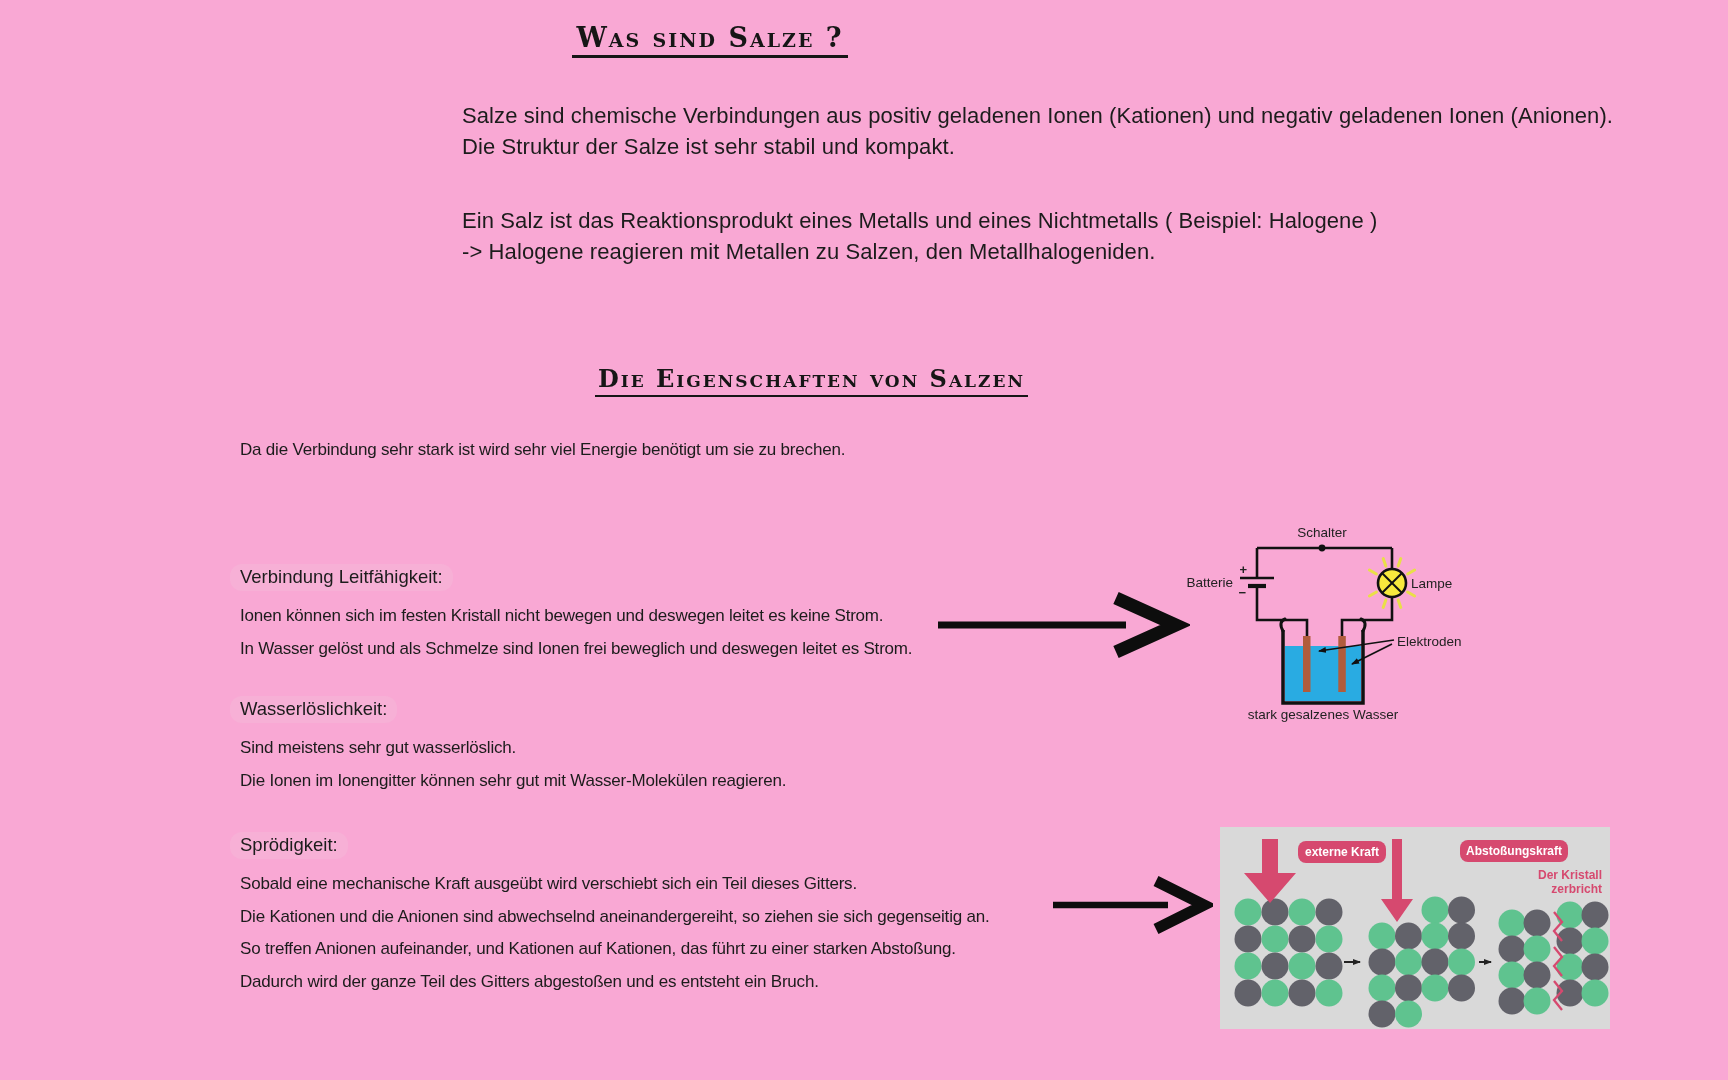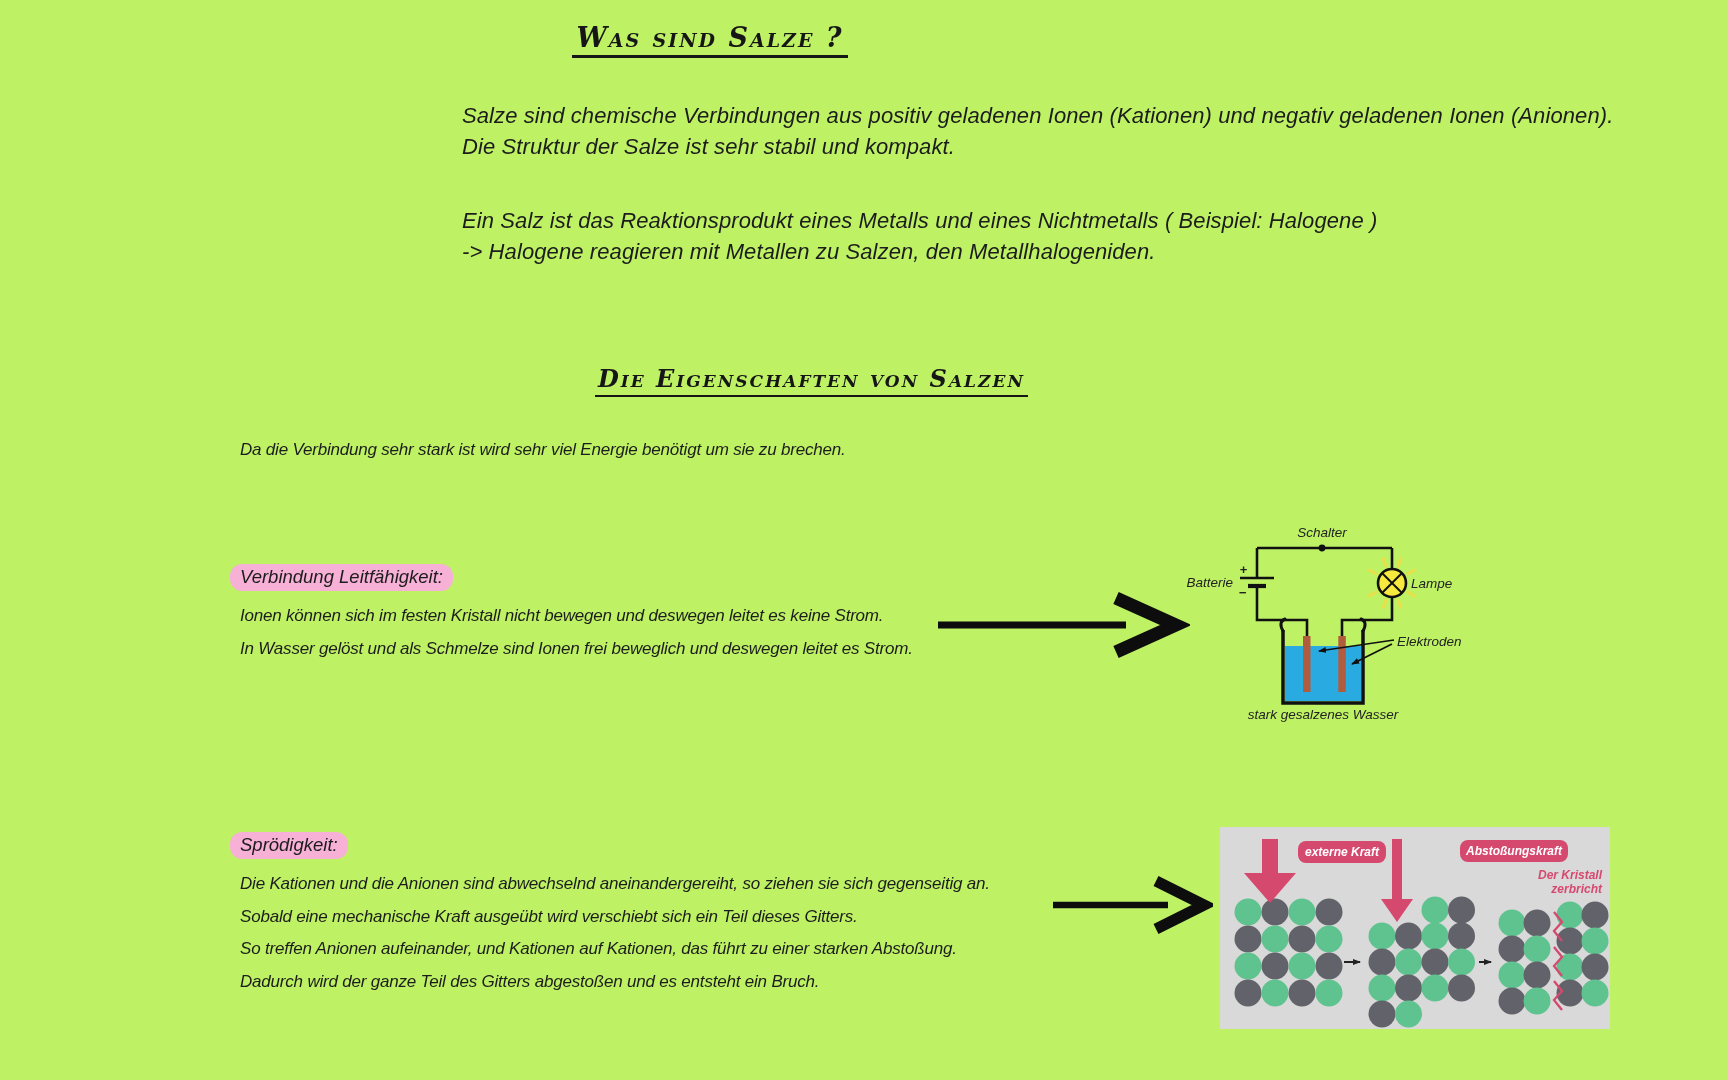--- a/index.html
+++ b/index.html
@@ -1,17 +1,17 @@
 <!DOCTYPE html>
 <html style="--highlight: #f7b0d6; --badge-pink: #d6496f; --green: #5fc38f; --dark: #62626a; --water-blue: #29abe2; --lamp-yellow: #f7e93d; --electrode-brown: #b15c3c; --panel-gray: #d9d9d9;"><head>
 <meta charset="utf-8">
 <style>
   html,body{margin:0;padding:0;background:#ffffff;}
-  .canvas{position:relative;width:1728px;height:1080px;background:#bef264;overflow:hidden;
-          font-family:"Liberation Sans",sans-serif;color:#1c1c1c;font-style:italic;}
+  .canvas{position:relative;width:1728px;height:1080px;background:#f9a8d4;overflow:hidden;
+          font-family:"Liberation Sans",sans-serif;color:#1c1c1c;}
   .display-font{font-family:"DejaVu Serif",serif;font-weight:bold;font-variant:small-caps;color:#161616;}
   .title-wrap{position:absolute;left:430px;top:22px;width:560px;text-align:center;}
   .title-wrap span{font-size:27px;letter-spacing:2px;border-bottom:3px solid #161616;padding:0 4px 2px;}
   .h2-wrap{position:absolute;left:595px;top:364px;width:500px;}
   .h2-wrap span{font-size:24px;letter-spacing:2px;border-bottom:2.5px solid #161616;padding:0 3px 2px;}
   .intro{position:absolute;left:462px;top:100px;font-size:22px;line-height:31px;letter-spacing:0.1px;}
   .intro .p2{margin-top:43px;}
   .section{position:absolute;left:240px;}
   .pill{display:inline-block;background:var(--highlight,#f7b0d6);border-radius:12px;
         padding:2px 10px 3px;margin-left:-10px;margin-bottom:9px;font-size:18.5px;color:#1c1c1c;}
@@ -50,26 +50,33 @@
   </div>
 
   <div class="section" style="top:564px;">
     <div><span class="pill">Verbindung Leitfähigkeit:</span></div>
     <div class="lines">
       <div>Ionen können sich im festen Kristall nicht bewegen und deswegen leitet es keine Strom.</div>
       <div>In Wasser gelöst und als Schmelze sind Ionen frei beweglich und deswegen leitet es Strom.</div>
     </div>
   </div>
 
+  <div class="section" style="top:696px;">
+    <div><span class="pill">Wasserlöslichkeit:</span></div>
+    <div class="lines">
+      <div>Sind meistens sehr gut wasserlöslich.</div>
+      <div>Die Ionen im Ionengitter können sehr gut mit Wasser-Molekülen reagieren.</div>
+    </div>
+  </div>
 
   <div class="section" style="top:832px;">
     <div><span class="pill">Sprödigkeit:</span></div>
     <div class="lines">
+      <div>Sobald eine mechanische Kraft ausgeübt wird verschiebt sich ein Teil dieses Gitters.</div>
       <div>Die Kationen und die Anionen sind abwechselnd aneinandergereiht, so ziehen sie sich gegenseitig an.</div>
-      <div>Sobald eine mechanische Kraft ausgeübt wird verschiebt sich ein Teil dieses Gitters.</div>
       <div>So treffen Anionen aufeinander, und Kationen auf Kationen, das führt zu einer starken Abstoßung.</div>
       <div>Dadurch wird der ganze Teil des Gitters abgestoßen und es entsteht ein Bruch.</div>
     </div>
   </div>
 
   <svg class="diagram" style="left:930px;top:590px;" width="260" height="70" viewBox="0 0 260 70">
     <line x1="8" y1="35" x2="196" y2="35" stroke="#0d0d0d" stroke-width="7"></line>
     <path d="M186,8 L246,35 L186,62" fill="none" stroke="#0d0d0d" stroke-width="13"></path>
   </svg>
 

